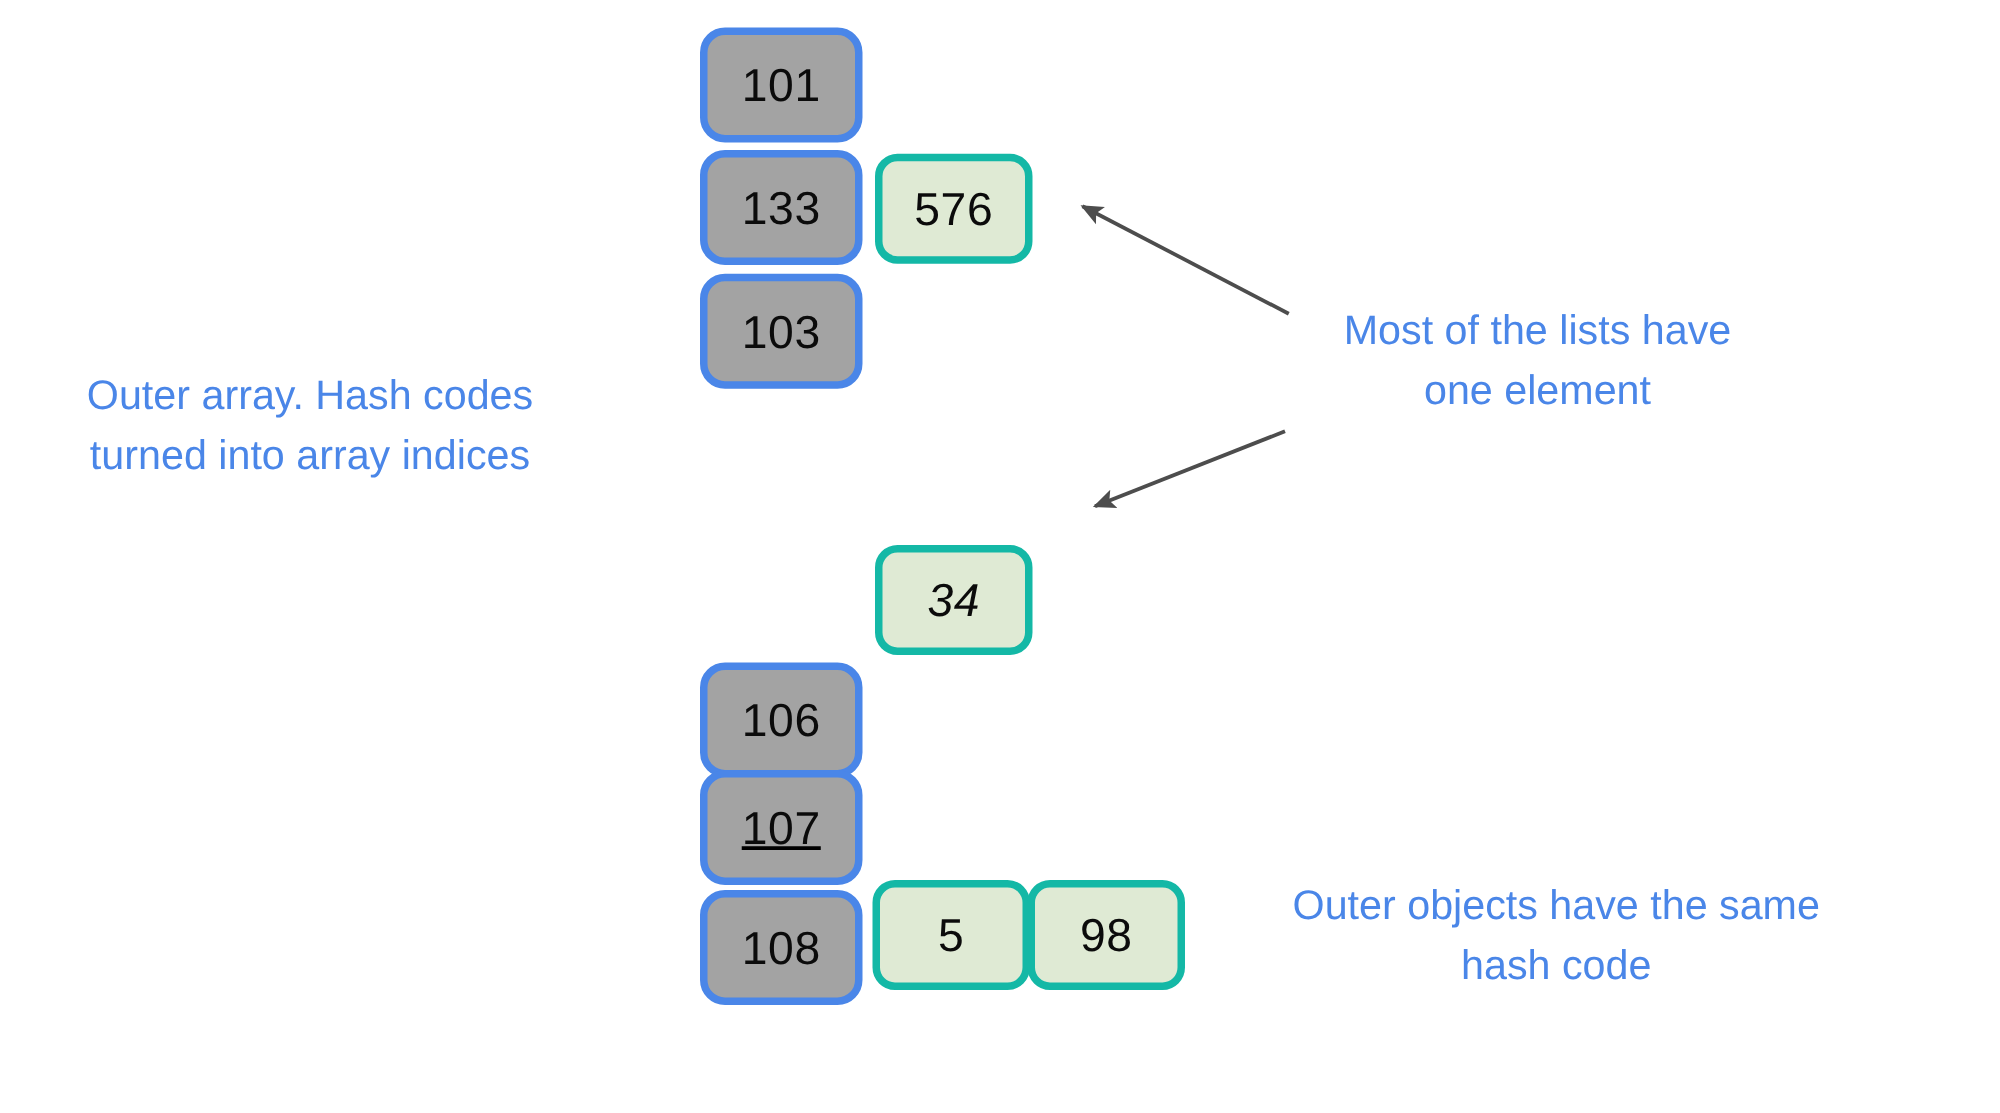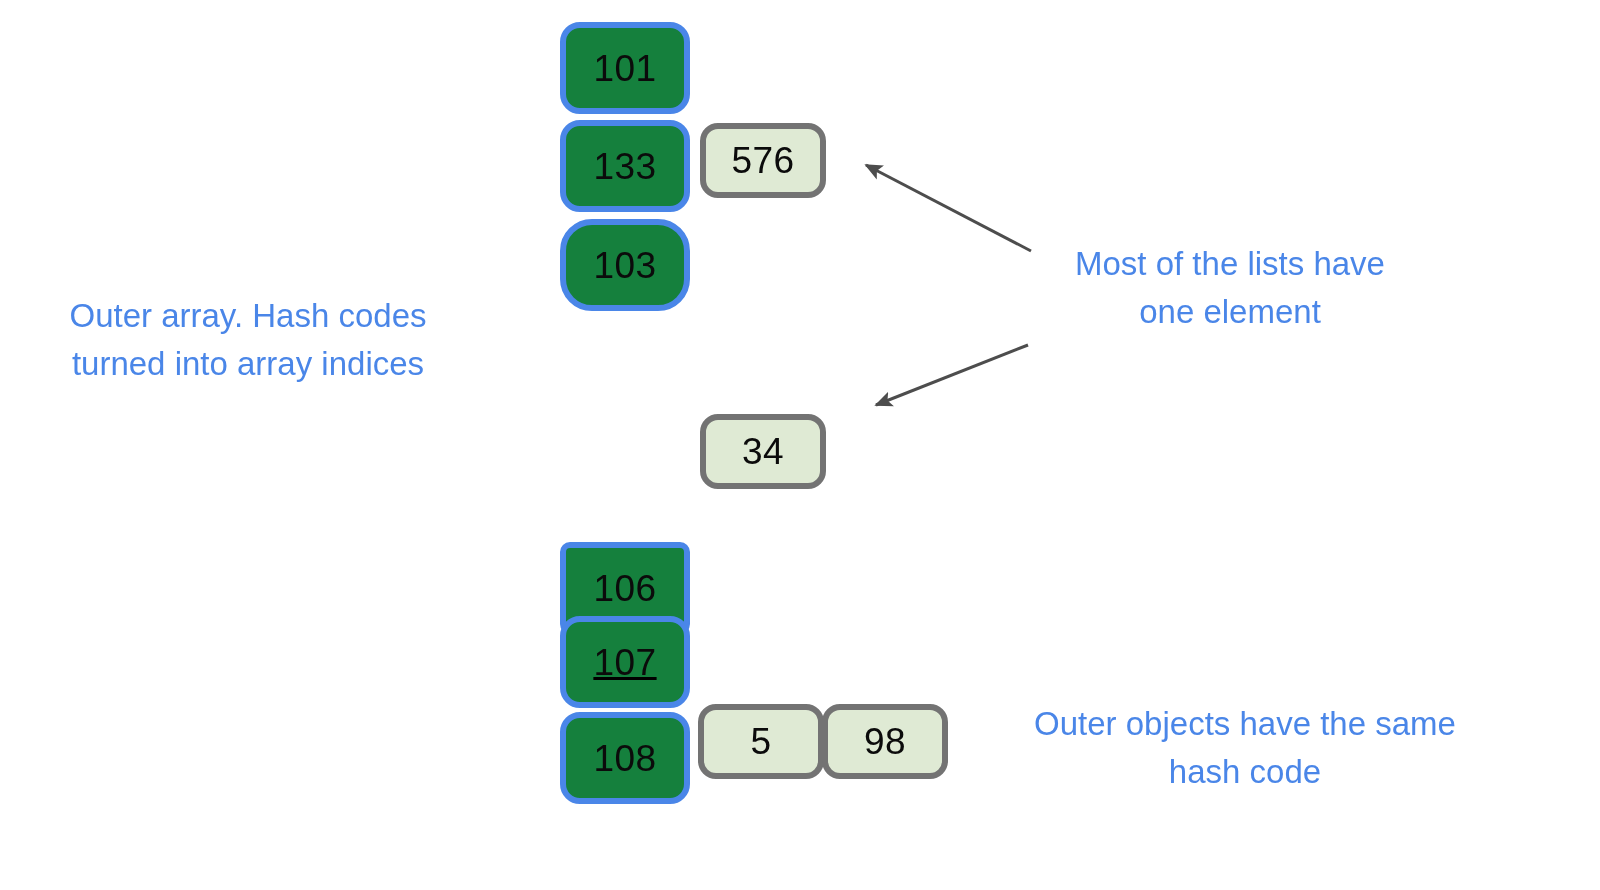--- a/index.html
+++ b/index.html
@@ -22,40 +22,40 @@
 
   
   .bucket {
     position: absolute;
     left: 560px;
     width: 130px;
     height: 92px;
     box-sizing: border-box;
     border: 6px solid #4a86e8;
     border-radius: 20px;
-    background: #15803d;
+    background: #a3a3a3;
     display: flex;
     align-items: center;
     justify-content: center;
     z-index: 3;
   }
   .bucket-label {
     font-size: 37px;
     line-height: 1;
     color: #0b0b0b;
     letter-spacing: 0.5px;
     font-weight: 400;
   }
 
   
   .node {
     position: absolute;
-    height: 75px;
+    height: 88px;
     box-sizing: border-box;
-    border: 6px solid #737373;
+    border: 6px solid #14b8a6;
     border-radius: 18px;
     background: #dfead4;
     display: flex;
     align-items: center;
     justify-content: center;
     z-index: 2;
   }
   .node-label {
     font-size: 37px;
     line-height: 1;
@@ -122,30 +122,30 @@
     <span class="bucket-label">101</span>
   </div>
 
   <div class="bucket" style="top:120px;">
     <span class="bucket-label">133</span>
   </div>
   <div class="node" style="top:123px; left:700px; width:126px;">
     <span class="node-label">576</span>
   </div>
 
-  <div class="bucket" style="top:219px;border-radius:32px;">
+  <div class="bucket" style="top:219px;">
     <span class="bucket-label">103</span>
   </div>
 
 
-  <div class="node" style="top:414px; left:700px; width:126px;">
+  <div class="node" style="top:436px; left:700px; width:126px;font-style:italic;">
     <span class="node-label">34</span>
   </div>
 
-  <div class="bucket" style="top:542px;border-radius:10px;">
+  <div class="bucket" style="top:530px;">
     <span class="bucket-label">106</span>
   </div>
 
   <div class="bucket" style="top:616px;text-decoration:underline;">
     <span class="bucket-label">107</span>
   </div>
 
   <div class="bucket" style="top:712px;">
     <span class="bucket-label">108</span>
   </div>

